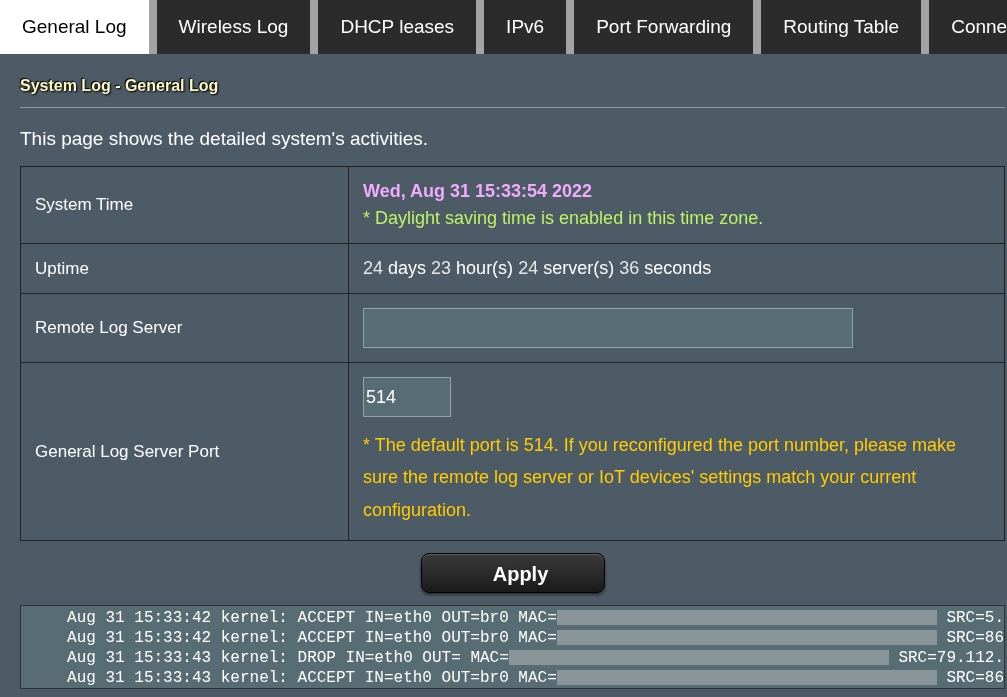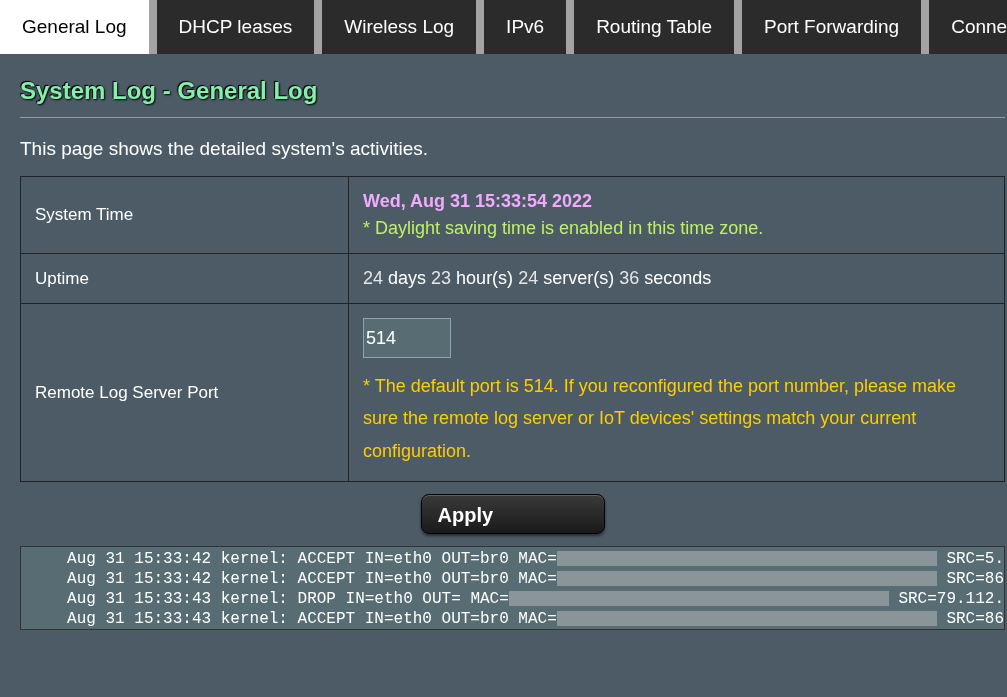--- a/index.html
+++ b/index.html
@@ -26,23 +26,23 @@
       white-space: nowrap;
     }
     .tab.active {
       background: #fff;
       color: #000;
     }
     .content {
       padding: 20px 0 0 20px;
     }
     .page-title {
-      font-size: 24px;
+      font-size: 16px;
       font-weight: bold;
-      color: #86efac;
+      color: #fef9c3;
       text-shadow: 1px 1px 2px #000, -1px -1px 1px #000;
       padding-bottom: 12px;
       margin-bottom: 20px;
       border-bottom: 1px solid #999;
       width: 985px;
     }
     .desc {
       font-size: 19px;
       color: #fff;
       margin-bottom: 16px;
@@ -112,21 +112,21 @@
       height: 40px;
       line-height: 40px;
       font-size: 20px;
       font-weight: bold;
       color: #fff;
       background: linear-gradient(to bottom, #3a3a3a, #1a1a1a);
       border: 1px solid #000;
       border-radius: 8px;
       box-shadow: 0 1px 0 rgba(255,255,255,0.2) inset, 0 2px 3px rgba(0,0,0,0.5);
       cursor: pointer;
-      text-align: left;
+      text-align: center;
       padding-left: 16px;
     }
     .log-area {
       width: 985px;
       background: #576d73;
       font-family: "Courier New", monospace;
       font-size: 16px;
       color: #fff;
       white-space: pre;
       overflow: hidden;
@@ -140,25 +140,25 @@
       background: #8a959a;
       height: 15px;
       vertical-align: middle;
     }
   </style>
 </head>
 <body>
 
 <div class="tabs" id="tabs-bar">
     <div class="tab active">General Log</div>
+    <div class="tab">Wireless Log</div>
     <div class="tab">DHCP leases</div>
-    <div class="tab">Wireless Log</div>
     <div class="tab">IPv6</div>
+    <div class="tab">Port Forwarding</div>
     <div class="tab">Routing Table</div>
-    <div class="tab">Port Forwarding</div>
     <div class="tab">Connections</div>
   </div>
 
 <div class="content">
   <div class="page-title">System Log - General Log</div>
   <div class="desc">This page shows the detailed system's activities.</div>
 
   <table class="settings-table">
     <tbody>
         <tr>
@@ -170,21 +170,27 @@
     </tr>
     <tr>
       <td class="label-cell">Uptime</td>
       <td class="value-cell">
         <span class="uptime-line">
           <span class="uptime-num">24</span><span> days </span><span class="uptime-num">23</span><span> hour(s) </span><span class="uptime-num">24</span><span> server(s) </span><span class="uptime-num">36</span><span> seconds</span>
         </span>
       </td>
     </tr>
     <tr>
-      <td class="label-cell">Remote Log Server Port</td>
+      <td class="label-cell">Remote Log Server</td>
+      <td class="value-cell">
+        <input type="text" class="input-wide" value="" style="">
+      </td>
+    </tr>
+    <tr>
+      <td class="label-cell">General Log Server Port</td>
       <td class="value-cell">
         <input type="text" class="input-narrow" value="514" style="">
         <div class="port-note">* The default port is 514. If you reconfigured the port number, please make sure the remote log server or IoT devices' settings match your current configuration.</div>
       </td>
     </tr>
   </tbody>
     </table>
 
   <div class="apply-row">
     <div class="apply-btn">Apply</div>

